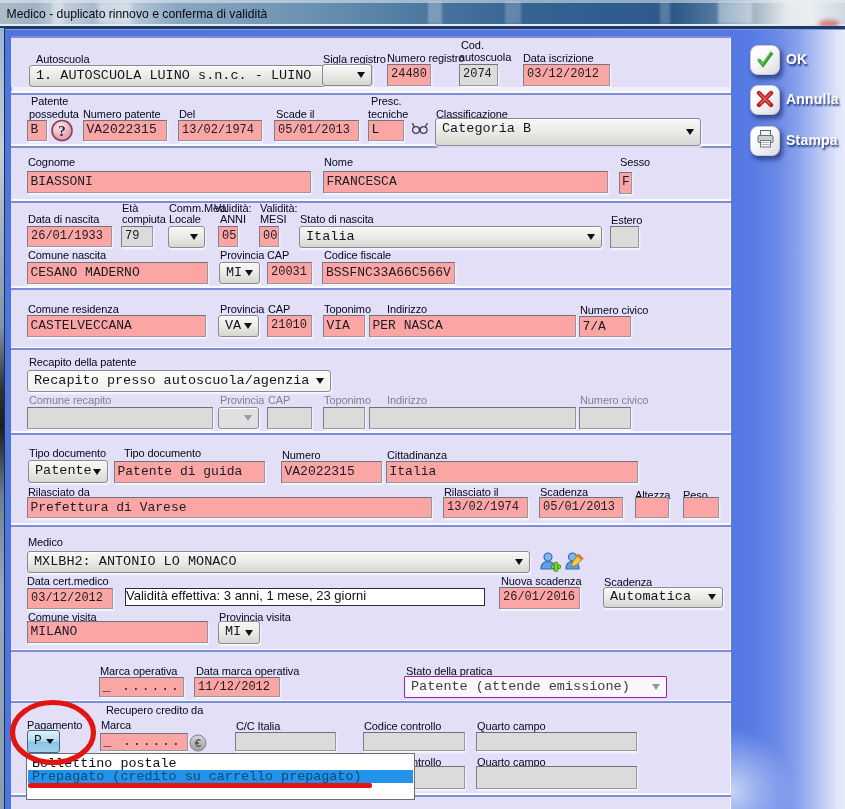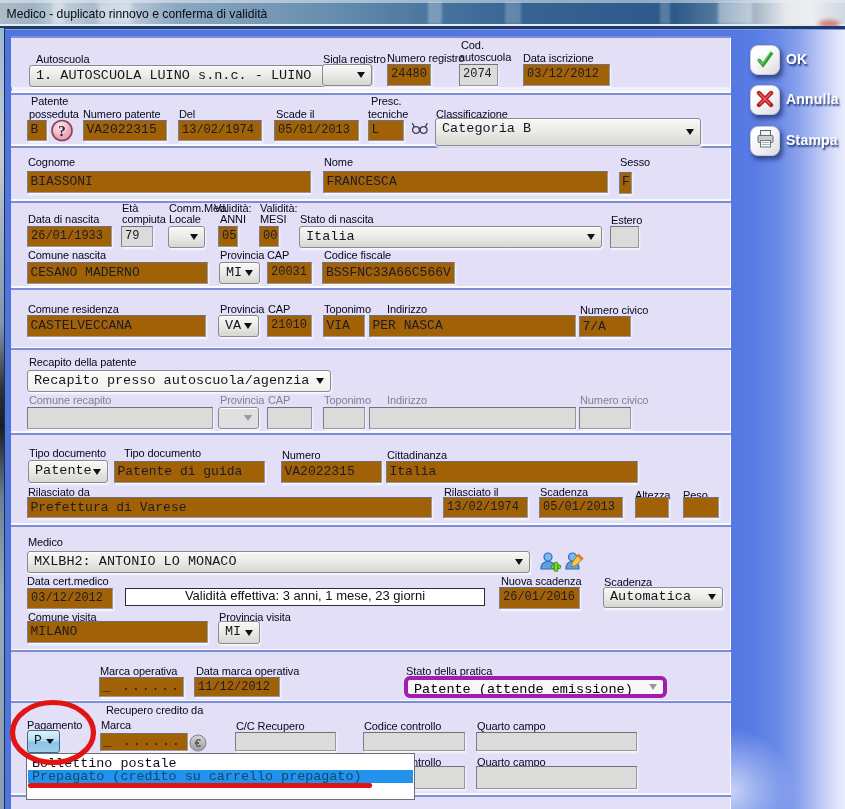--- a/index.html
+++ b/index.html
@@ -1,27 +1,27 @@
 <!DOCTYPE html>
 <html><head><meta charset="utf-8"><style>
 *{margin:0;padding:0;box-sizing:border-box}
 html,body{width:845px;height:809px}
 body{position:relative;overflow:hidden;font-family:"Liberation Sans",sans-serif;background:#b9c6d6}
 div{position:absolute}
 .lbl{font-size:11px;line-height:11px;color:#07071a;white-space:nowrap;letter-spacing:-0.1px}
 .lbl.g{color:#82828e}
-.fld{background:#a16207;border:1px solid #98989f;border-top-color:#70707c;border-left-color:#7e7e8a;box-shadow:1px 2px 2px rgba(250,250,255,.9);font-family:"Liberation Mono",monospace;font-size:13px;color:#1c1c26;white-space:nowrap;overflow:hidden;padding-left:2.5px}
+.fld{background:#fca5a5;border:1px solid #98989f;border-top-color:#70707c;border-left-color:#7e7e8a;box-shadow:1px 2px 2px rgba(250,250,255,.9);font-family:"Liberation Mono",monospace;font-size:13px;color:#1c1c26;white-space:nowrap;overflow:hidden;padding-left:2.5px}
 .f12{font-size:12px;padding-left:3px}
 .gray{background:#dbdbd9}
 .cmb{border:1px solid #8a8a94;border-radius:3px;background:linear-gradient(#f8f8f5,#eaeae6 50%,#d7d7d1);box-shadow:inset 0 1px 0 #fff,1px 2px 2px rgba(250,250,255,.85);font-family:"Liberation Mono",monospace;font-size:13.5px;color:#15151f;white-space:nowrap;overflow:hidden;padding-left:6px}
 .cmb i{position:absolute;right:6px;top:50%;margin-top:-3px;width:0;height:0;border:4.5px solid transparent;border-bottom:none;border-top:6px solid #10101a;font-size:0}
 .cmb.wht{background:linear-gradient(#fcfcfa,#f1f1ed)}
 .cmb.dis{background:#e0e0e0;color:#8e8e98}
 .cmb.dis i{border-top-color:#9a9aa4}
-.cmb.flat{background:#f8f8fb;border:4px solid #a21caf;border-radius:6px;color:#000000;box-shadow:none}
+.cmb.flat{background:#f8f8fb;border:1px solid #a21caf;border-radius:1px;color:#404040;box-shadow:none}
 .cmb.flat i{border-top-color:#98989e}
 .sec{left:11px;width:719px;background:#e2dff7}
 .sepw{left:11px;width:719px;height:1.5px;background:#fbfbff}
 .sepb{left:11px;width:720px;height:2px;background:#7e8ed6}
 .btn{left:749.5px;width:30px;height:29.5px;border-radius:8px;border:1px solid #c9c9d2;background:linear-gradient(140deg,#ffffff 25%,#ececef 70%,#dbdbdf);box-shadow:2.5px 3.5px 4px rgba(10,18,70,.5),inset 0 1px 0 #fff}
 .blb{left:786px;font-size:14px;font-weight:bold;color:#fff;text-shadow:1.2px 1.8px 2px rgba(18,38,110,.95);letter-spacing:.2px}
 .mono{font-family:"Liberation Mono",monospace}
 </style></head>
 <body>
 
@@ -226,39 +226,39 @@
 <svg style="position:absolute;left:564px;top:550px" width="23" height="22" viewBox="0 0 23 22">
     <circle cx="8.5" cy="7" r="4" fill="#7db8ec" stroke="#2f6cb4" stroke-width="1.2"></circle>
     <path d="M2,19 Q2,11.5 8.5,11.5 Q15,11.5 15,19 Z" fill="#5ea0e0" stroke="#2f6cb4" stroke-width="1.2"></path>
     <path d="M14.5,4 L19,8.5 L12,15.5 L7,17 L8.5,12 Z" fill="#f4c84e" stroke="#a07820" stroke-width="1"></path>
     <path d="M14.5,4 L19,8.5 L17.2,10.3 L12.7,5.8 Z" fill="#e87440"></path>
   </svg>
 <div class="lbl" style="left:27px;top:575.5px">Data cert.medico</div>
 <div class="lbl" style="left:501px;top:576px">Nuova scadenza</div>
 <div class="lbl" style="left:604px;top:576.5px">Scadenza</div>
 <div class="fld f12" style="left:27px;top:588px;width:86px;height:21px;line-height:19px">03/12/2012</div>
-<div style="left:125px;top:588px;width:360px;height:17.5px;background:#fff;border:1.8px solid #2c2c38;font-size:13px;line-height:14px;text-align:center;color:#0e0e1c">Validità effettiva: 3 anni, 1 mese, 23 giorni</div>
+<div style="left:125px;top:588px;width:360px;height:17.5px;background:#fff;border:1.8px solid #2c2c38;font-size:13px;line-height:14px;text-align:left;color:#0e0e1c">Validità effettiva: 3 anni, 1 mese, 23 giorni</div>
 <div class="fld f12" style="left:499px;top:587px;width:81px;height:21.5px;line-height:19px">26/01/2016</div>
 <div class="cmb" style="left:603px;top:587px;width:120px;height:20.5px;line-height:18px">Automatica<i></i></div>
 <div class="lbl" style="left:28px;top:611.5px">Comune visita</div>
 <div class="lbl" style="left:219px;top:611.5px">Provincia visita</div>
 <div class="fld" style="left:27px;top:621px;width:181px;height:22px;line-height:19px">MILANO</div>
 <div class="cmb" style="left:218px;top:621px;width:42px;height:23px;line-height:20px">MI<i></i></div>
 
 <div class="lbl" style="left:100px;top:665.5px">Marca operativa</div>
 <div class="lbl" style="left:196px;top:665.5px">Data marca operativa</div>
 <div class="lbl" style="left:406px;top:665.5px">Stato della pratica</div>
 <div class="fld" style="left:99px;top:676.5px;width:85px;height:20.5px;line-height:17px;letter-spacing:2px">_ ......</div>
 <div class="fld f12" style="left:194px;top:676.5px;width:86px;height:20.5px;line-height:18px">11/12/2012</div>
 <div class="cmb flat" style="left:404px;top:676px;width:263px;height:22px;line-height:19px">Patente (attende emissione)<i></i></div>
 
 <div class="lbl" style="left:106px;top:705px">Recupero credito da</div>
 <div class="lbl" style="left:27px;top:720px">Pagamento</div>
 <div class="lbl" style="left:101px;top:720px">Marca</div>
-<div class="lbl" style="left:236px;top:720.5px">C/C Recupero</div>
+<div class="lbl" style="left:236px;top:720.5px">C/C Italia</div>
 <div class="lbl" style="left:364px;top:720.5px">Codice controllo</div>
 <div class="lbl" style="left:477px;top:720.5px">Quarto campo</div>
 <div class="mono" style="left:27px;top:730px;width:33px;height:22.5px;border:1.5px solid #3a688e;border-radius:3px;background:linear-gradient(#e0f1fa,#b4dbf0 48%,#8ac4e6 52%,#9fd0ea);font-size:13px;line-height:20px;padding-left:6px;color:#10181e">P<i style="position:absolute;right:5px;top:8px;width:0;height:0;border:4px solid transparent;border-bottom:none;border-top:5.5px solid #10101a"></i></div>
 <div class="fld" style="left:100px;top:733px;width:88px;height:18px;line-height:15px;letter-spacing:2px">_ ......</div>
 <svg style="position:absolute;left:189px;top:734px" width="18" height="18" viewBox="0 0 18 18">
     <defs>
       <linearGradient id="cn" x1="0" y1="0" x2="0" y2="1">
         <stop offset="0%" stop-color="#d6d6d6"></stop>
         <stop offset="100%" stop-color="#9e9ea0"></stop>
       </linearGradient>

